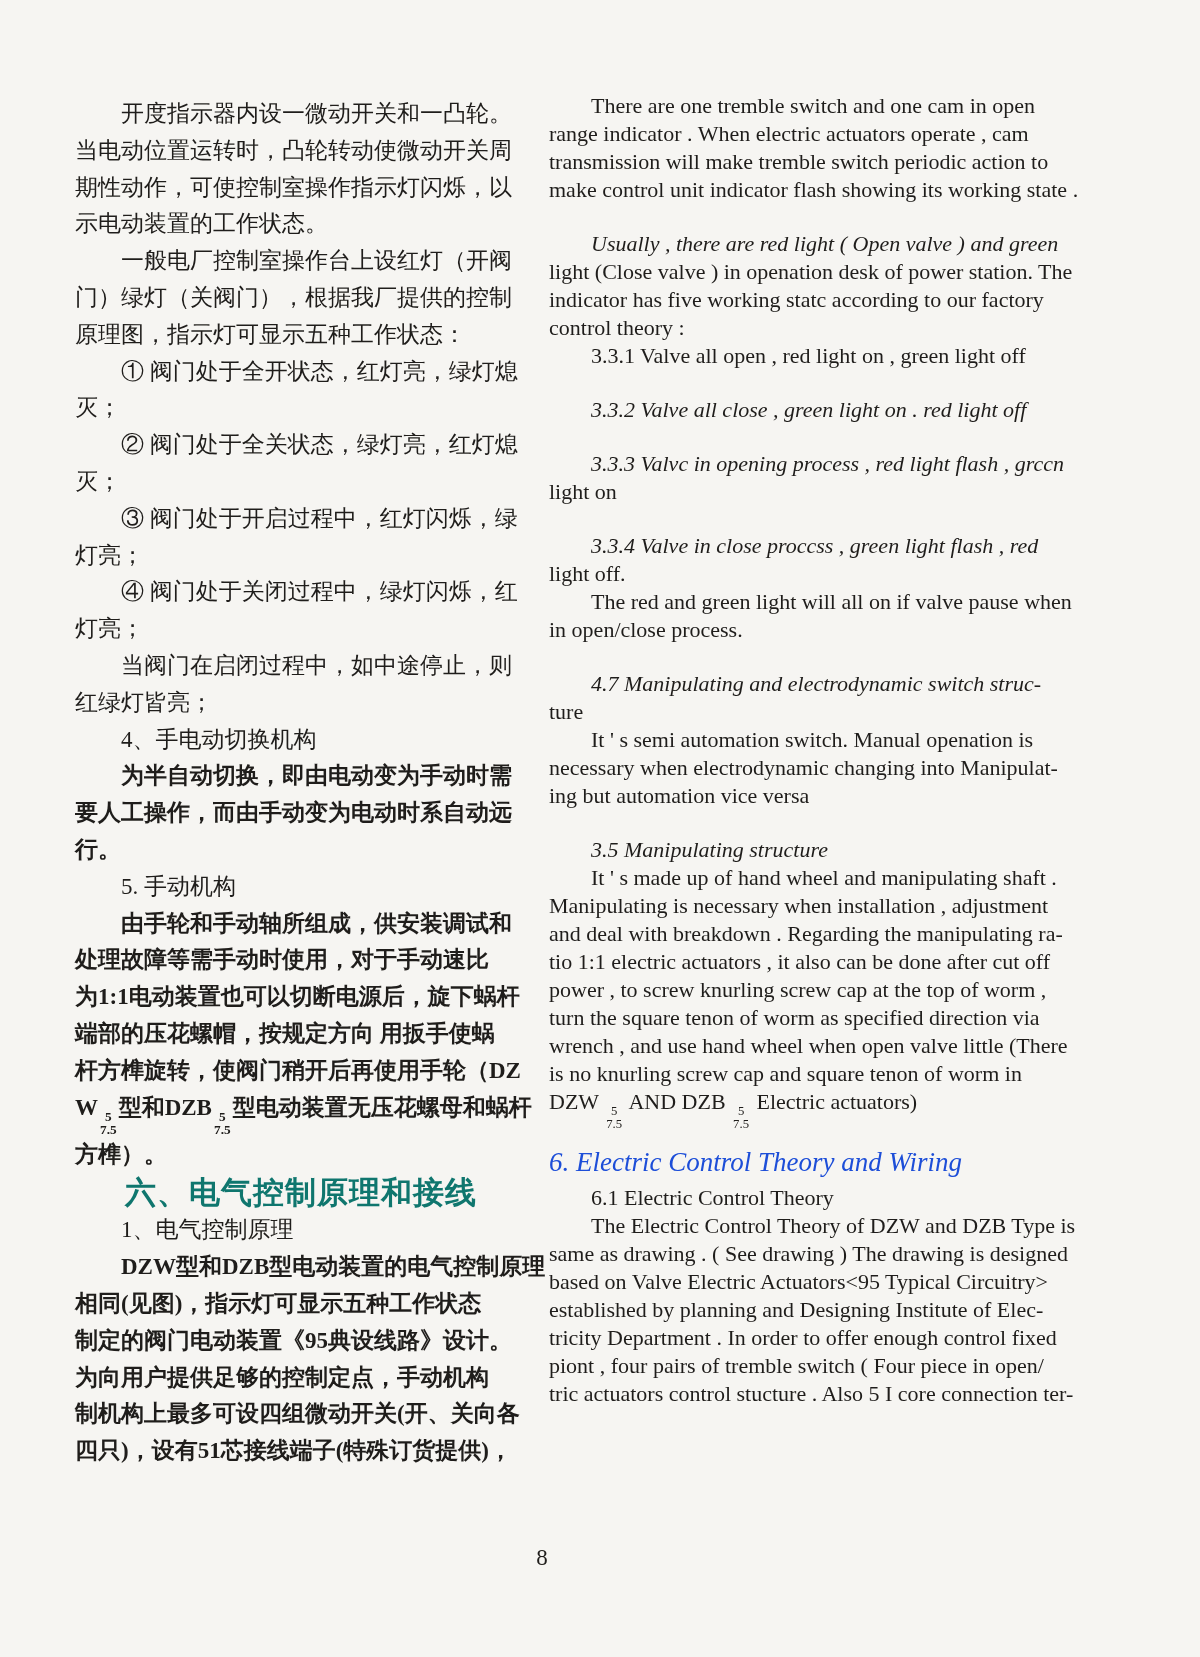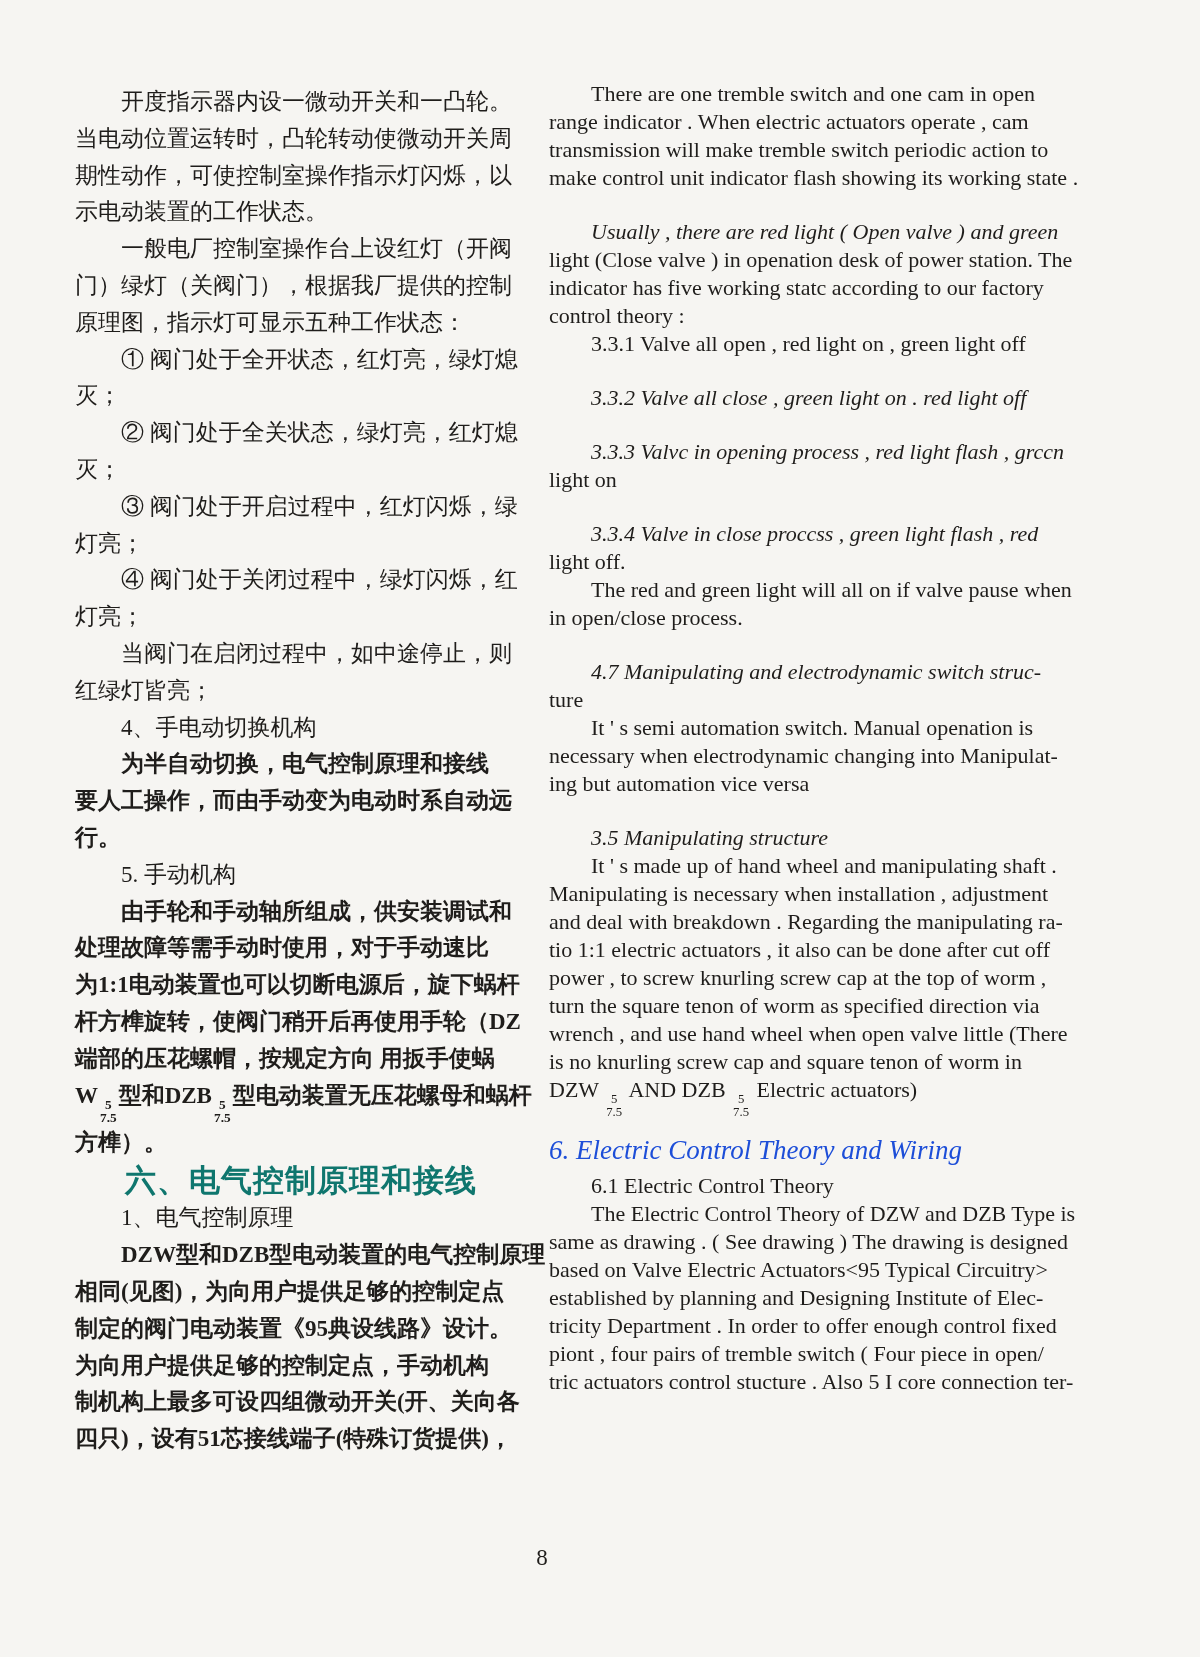--- a/index.html
+++ b/index.html
@@ -15,20 +15,21 @@
     color: #1f1d1b;
     overflow: hidden;
   }
   .page {
     position: absolute;
     inset: 0;
     background: #f6f5f2;
   }
   .col {
     position: absolute;
+    margin-top: 12px;
   }
   .col-left {
     left: 75px;
     top: 84px;
     width: 452px;
   }
   .col-right {
     left: 549px;
     top: 80px;
     width: 578px;
@@ -99,41 +100,41 @@
       <div class="line zh">灭；</div>
       <div class="line zh indent">② 阀门处于全关状态，绿灯亮，红灯熄</div>
       <div class="line zh">灭；</div>
       <div class="line zh indent">③ 阀门处于开启过程中，红灯闪烁，绿</div>
       <div class="line zh">灯亮；</div>
       <div class="line zh indent">④ 阀门处于关闭过程中，绿灯闪烁，红</div>
       <div class="line zh">灯亮；</div>
       <div class="line zh indent">当阀门在启闭过程中，如中途停止，则</div>
       <div class="line zh">红绿灯皆亮；</div>
       <div class="line zh indent">4、手电动切换机构</div>
-      <div class="line zh indent bold">为半自动切换，电气控制原理和接线</div>
+      <div class="line zh indent bold">为半自动切换，即由电动变为手动时需</div>
       <div class="line zh bold">要人工操作，而由手动变为电动时系自动远</div>
       <div class="line zh bold">行。</div>
       <div class="line zh indent">5.  手动机构</div>
       <div class="line zh indent bold">由手轮和手动轴所组成，供安装调试和</div>
       <div class="line zh bold">处理故障等需手动时使用，对于手动速比</div>
       <div class="line zh bold">为1:1电动装置也可以切断电源后，旋下蜗杆</div>
+      <div class="line zh bold">端部的压花螺帽，按规定方向 用扳手使蜗</div>
       <div class="line zh bold">杆方榫旋转，使阀门稍开后再使用手轮（DZ</div>
-      <div class="line zh bold">端部的压花螺帽，按规定方向 用扳手使蜗</div>
       <div class="line zh bold">W<span class="frac">
           <span class="top">5</span>
           <span class="bot">7.5</span>
         </span>型和DZB<span class="frac">
           <span class="top">5</span>
           <span class="bot">7.5</span>
         </span>型电动装置无压花螺母和蜗杆</div>
       <div class="line zh bold">方榫）。</div>
       <div class="line zh heading" style="color: #0f766e; text-align: center;">六、电气控制原理和接线</div>
       <div class="line zh indent">1、电气控制原理</div>
       <div class="line zh indent bold">DZW型和DZB型电动装置的电气控制原理</div>
-      <div class="line zh bold">相同(见图)，为向用户提供足够的控制定点</div>
+      <div class="line zh bold">相同(见图)，指示灯可显示五种工作状态</div>
       <div class="line zh bold">制定的阀门电动装置《95典设线路》设计。</div>
       <div class="line zh bold">为向用户提供足够的控制定点，手动机构</div>
       <div class="line zh bold">制机构上最多可设四组微动开关(开、关向各</div>
       <div class="line zh bold">四只)，设有51芯接线端子(特殊订货提供)，</div>
     </div>
   <div class="col col-right" id="col-right">
       <div class="line en indent">There are one tremble switch and one cam in open</div>
       <div class="line en">range indicator . When electric actuators operate , cam</div>
       <div class="line en">transmission will make tremble switch periodic action to</div>
       <div class="line en">make control unit indicator flash showing its working state .</div>

